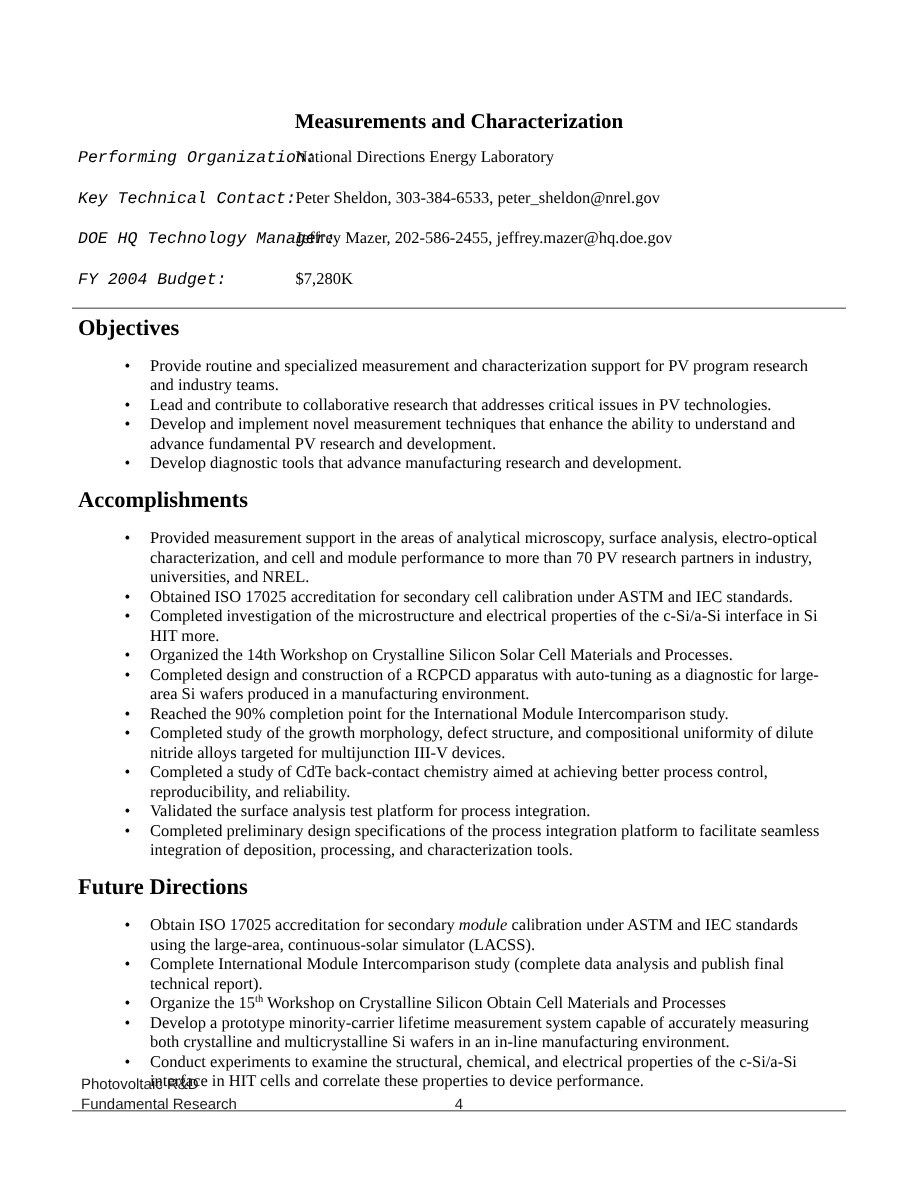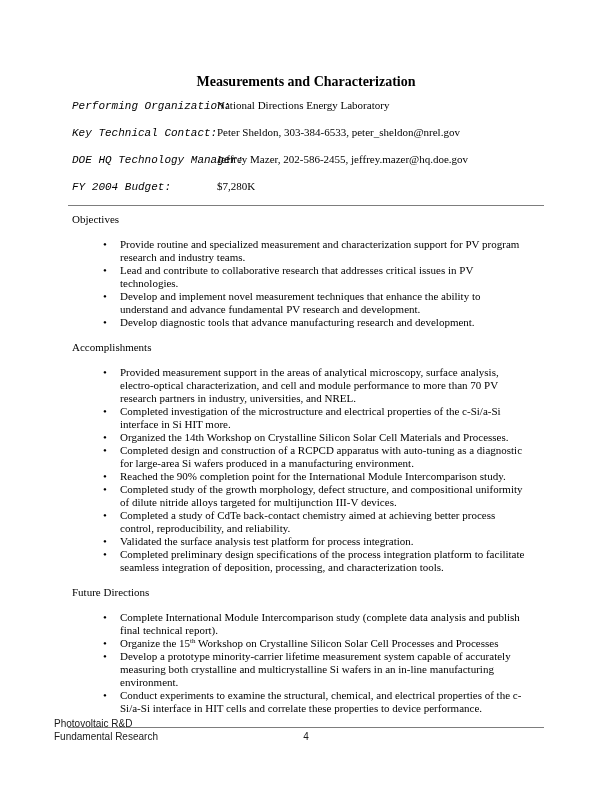--- a/index.html
+++ b/index.html
@@ -6,21 +6,21 @@
   .page {
     width: 612px;
     height: 792px;
     position: relative;
     background: #ffffff;
     font-family: "Liberation Serif", serif;
     font-size: 11px;
     color: #000000;
     overflow: hidden;
   }
-  .content { padding: 0 72px; }
+  .content { padding: 0 52px; }
 
   .doc-title {
     margin: 74px 0 0 0;
     text-align: center;
     font-weight: bold;
     font-size: 14px;
     line-height: 16px;
   }
 
   .meta { margin-top: 2px; }
@@ -30,22 +30,22 @@
 
   .rule {
     border: none;
     border-top: 1px solid #7d7d7d;
     height: 0;
     margin: 5px -4px 0 -4px;
   }
   .rule-bottom { margin-top: 12px; }
 
   .section-heading {
-    font-weight: normal;
-    font-size: 11px;
+    font-weight: bold;
+    font-size: 15px;
     line-height: 13px;
     margin: 7px 0 0 0;
   }
 
   ul.bullets { margin: 12px; padding: 0 0 0 36px; list-style: none; }
   ul.bullets li { line-height: 13px; position: relative; }
   ul.bullets li::before {
     content: "\2022";
     position: absolute;
     left: -17px;
@@ -101,34 +101,36 @@
     <ul class="bullets">
       <li>Provide routine and specialized measurement and characterization support for PV program research and industry teams.</li>
       <li>Lead and contribute to collaborative research that addresses critical issues in PV technologies.</li>
       <li>Develop and implement novel measurement techniques that enhance the ability to understand and advance fundamental PV research and development.</li>
       <li>Develop diagnostic tools that advance manufacturing research and development.</li>
     </ul>
 
     <h2 class="section-heading">Accomplishments</h2>
     <ul class="bullets">
       <li>Provided measurement support in the areas of analytical microscopy, surface analysis, electro-optical characterization, and cell and module performance to more than 70 PV research partners in industry, universities, and NREL.</li>
+      <li>Obtained ISO 17025 accreditation for secondary cell calibration under ASTM and IEC standards.</li>
       <li>Completed investigation of the microstructure and electrical properties of the c-Si/a-Si interface in Si HIT more.</li>
       <li>Organized the 14th Workshop on Crystalline Silicon Solar Cell Materials and Processes.</li>
       <li>Completed design and construction of a RCPCD apparatus with auto-tuning as a diagnostic for large-area Si wafers produced in a manufacturing environment.</li>
       <li>Reached the 90% completion point for the International Module Intercomparison study.</li>
       <li>Completed study of the growth morphology, defect structure, and compositional uniformity of dilute nitride alloys targeted for multijunction III-V devices.</li>
       <li>Completed a study of CdTe back-contact chemistry aimed at achieving better process control, reproducibility, and reliability.</li>
       <li>Validated the surface analysis test platform for process integration.</li>
       <li>Completed preliminary design specifications of the process integration platform to facilitate seamless integration of deposition, processing, and characterization tools.</li>
     </ul>
 
     <h2 class="section-heading">Future Directions</h2>
     <ul class="bullets">
+      <li><span>Obtain ISO 17025 accreditation for secondary </span><span class="it">module</span><span> calibration under ASTM and IEC standards using the large-area, continuous-solar simulator (LACSS).</span></li>
       <li>Complete International Module Intercomparison study (complete data analysis and publish final technical report).</li>
-      <li><span>Organize the 15</span><sup>th</sup><span> Workshop on Crystalline Silicon Solar Cell Processes and Processes</span></li>
+      <li><span>Organize the 15</span><sup>th</sup><span> Workshop on Crystalline Silicon Obtain Cell Materials and Processes</span></li>
       <li>Develop a prototype minority-carrier lifetime measurement system capable of accurately measuring both crystalline and multicrystalline Si wafers in an in-line manufacturing environment.</li>
       <li>Conduct experiments to examine the structural, chemical, and electrical properties of the c-Si/a-Si interface in HIT cells and correlate these properties to device performance.</li>
     </ul>
 
     <hr class="rule rule-bottom">
   </div>
 
   <div class="footer">
     <div>Photovoltaic R&amp;D</div>
     <div>Fundamental Research</div>

